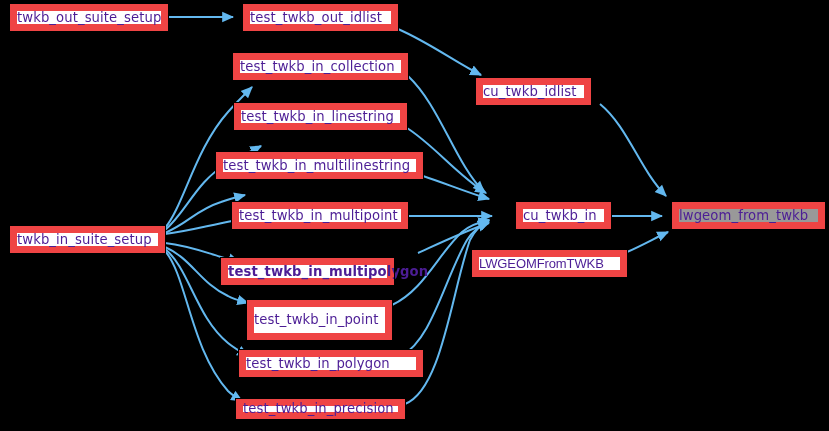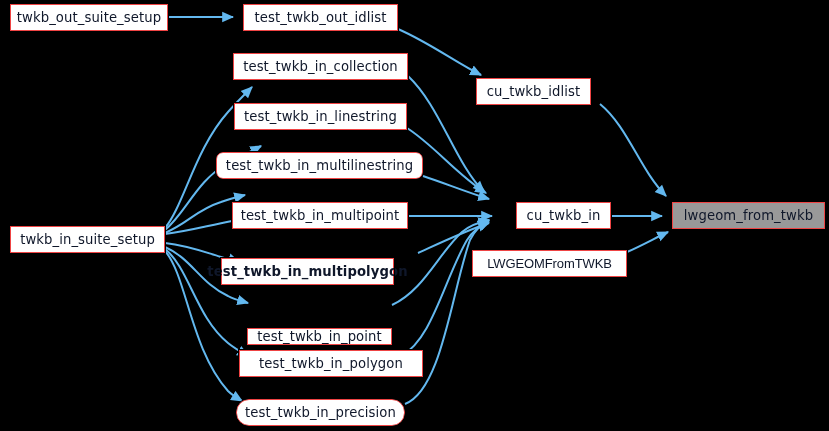--- a/index.html
+++ b/index.html
@@ -19,26 +19,26 @@
     position: absolute;
     top: 0;
     left: 0;
     width: 829px;
     height: 431px;
   }
   .node-box {
     position: absolute;
     box-sizing: border-box;
     background: #ffffff;
-    border: 1px solid #ef4444;
+    border: 7px solid #ef4444;
     outline: 1px solid #000000;
     display: flex;
     align-items: center;
-    justify-content: center;
-    color: #0f172a;
+    justify-content: flex-start;
+    color: #4c1d95;
     font-size: 13.2px;
     line-height: 1;
     letter-spacing: 0.1px;
     white-space: nowrap;
     z-index: 5;
   }
   .node-box.highlight {
     background: #999999;
   }
   .node-box.alt-font {
@@ -91,44 +91,44 @@
       </div>
       <div class="node-box" style="left: 233px; top: 53px; width: 175px; height: 27px;">
         <span class="node-label">test_twkb_in_collection</span>
       </div>
       <div class="node-box" style="left: 476px; top: 78px; width: 115px; height: 27px;">
         <span class="node-label">cu_twkb_idlist</span>
       </div>
       <div class="node-box" style="left: 234px; top: 103px; width: 173px; height: 27px;">
         <span class="node-label">test_twkb_in_linestring</span>
       </div>
-      <div class="node-box" style="left: 216px; top: 152px; width: 207px; height: 27px; border-radius: 7px;">
+      <div class="node-box" style="left: 216px; top: 152px; width: 207px; height: 27px;">
         <span class="node-label">test_twkb_in_multilinestring</span>
       </div>
       <div class="node-box" style="left: 232px; top: 202px; width: 176px; height: 27px;">
         <span class="node-label">test_twkb_in_multipoint</span>
       </div>
       <div class="node-box" style="left: 516px; top: 202px; width: 95px; height: 27px;">
         <span class="node-label">cu_twkb_in</span>
       </div>
       <div class="node-box highlight" style="left: 672px; top: 202px; width: 153px; height: 27px;">
         <span class="node-label">lwgeom_from_twkb</span>
       </div>
       <div class="node-box" style="left: 10px; top: 226px; width: 155px; height: 27px;">
         <span class="node-label">twkb_in_suite_setup</span>
       </div>
       <div class="node-box" style="left: 221px; top: 258px; width: 173px; height: 27px; font-weight: bold;">
         <span class="node-label">test_twkb_in_multipolygon</span>
       </div>
       <div class="node-box alt-font" style="left: 472px; top: 250px; width: 155px; height: 27px;">
         <span class="node-label">LWGEOMFromTWKB</span>
       </div>
-      <div class="node-box" style="left: 247px; top: 300px; width: 145px; height: 17px; margin-top: 28px;">
+      <div class="node-box" style="left: 247px; top: 300px; width: 145px; height: 40px;">
         <span class="node-label">test_twkb_in_point</span>
       </div>
       <div class="node-box" style="left: 239px; top: 350px; width: 184px; height: 27px;">
         <span class="node-label">test_twkb_in_polygon</span>
       </div>
-      <div class="node-box" style="left: 236px; top: 399px; width: 169px; height: 27px; border-radius: 13px;">
+      <div class="node-box" style="left: 236px; top: 399px; width: 169px; height: 20px;">
         <span class="node-label">test_twkb_in_precision</span>
       </div>
     </div>
 </div>
 
 </body></html>

